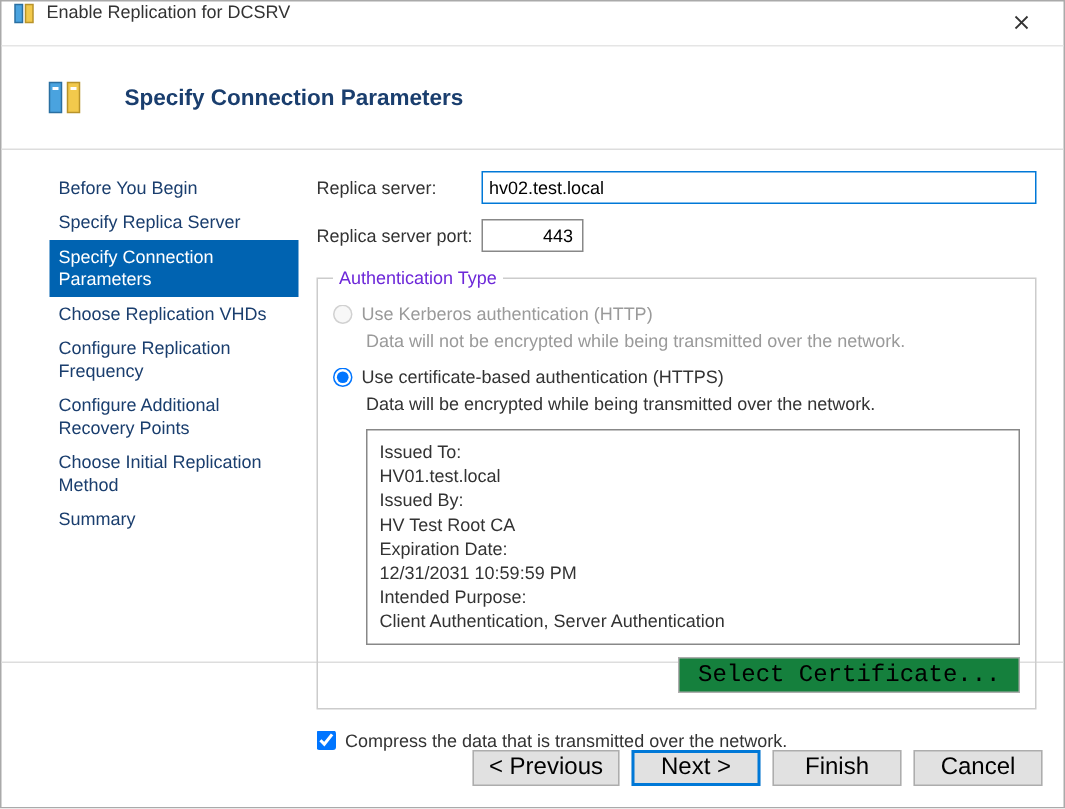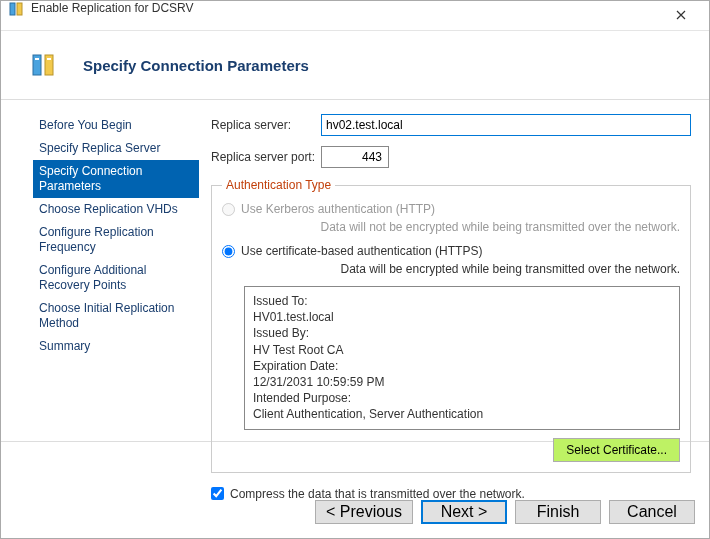--- a/index.html
+++ b/index.html
@@ -17,31 +17,31 @@
   .nav { width: 166px; font-size: 12px; color: #1a3e6e; }
   .nav-item { padding: 4px 6px; line-height: 1.25; cursor: default; }
   .nav-item.selected { background: #0063b1; color: #fff; }
   .content { flex: 1; font-size: 12px; color: #333; padding-right: 4px; position: relative; }
   .row { display: flex; align-items: center; margin-bottom: 10px; }
   .row-label { width: 110px; }
   .row-input { flex: 1; }
   input.text { width: 100%; height: 22px; font-size: 12px; padding: 0 4px; border: 1px solid #0078d7; outline: none; }
   input.port { width: 68px; height: 22px; font-size: 12px; text-align: right; padding: 0 6px; border: 1px solid #888; }
   fieldset.auth { border: 1px solid #ccc; margin: 4px 0 10px 0; padding: 8px 10px 10px 10px; }
-  fieldset.auth legend { font-size: 12px; padding: 0 4px; color: #c2410c; }
+  fieldset.auth legend { font-size: 12px; padding: 0 4px; color: #6d28d9; }
   .radio-row { display: flex; align-items: center; gap: 6px; margin-top: 2px; }
   .radio-row.disabled { color: #9a9a9a; }
   .radio-row input[type=radio] { margin: 0; }
-  .hint { font-size: 12px; margin: 4px 0 10px 22px; text-align: right; }
+  .hint { font-size: 12px; margin: 4px 0 10px 22px; }
   .hint.disabled { color: #9a9a9a; }
   .certbox { border: 1px solid #888; padding: 6px 8px; margin: 6px 0 0 22px; font-size: 12px; line-height: 1.35; }
   .certbox .crow { display: flex; flex-direction: column; }
   .certbox .clabel { width: 116px; }
   .btnrow-right { display: flex; justify-content: flex-end; margin: 8px 0 0 0; }
-  button.win { height: 24px; min-width: 110px; font-size: 12px; background: #bef264; border: 1px solid #adadad; padding: 0 12px; cursor: default; }
+  button.win { height: 24px; min-width: 110px; font-size: 16px; background: #15803d; border: 1px solid #adadad; padding: 0 12px; cursor: default; font-family: Liberation Mono, monospace; }
   .check-row { display: flex; align-items: center; gap: 6px; margin-top: 14px; }
   .check-row input { margin: 0; }
   .footer { border-top: 1px solid #ddd; padding: 12px 14px 14px 0; display: flex; justify-content: flex-end; gap: 8px; }
   .footer button { height: 24px; min-width: 86px; font-size: 16px; background: #e1e1e1; border: 1px solid #adadad; padding: 0 10px; cursor: default; margin-top: 46px; }
   .footer button.primary { border: 2px solid #0078d7; background: #e1e1e1; }
 </style>
 </head>
 <body>
 
 <div class="window">

